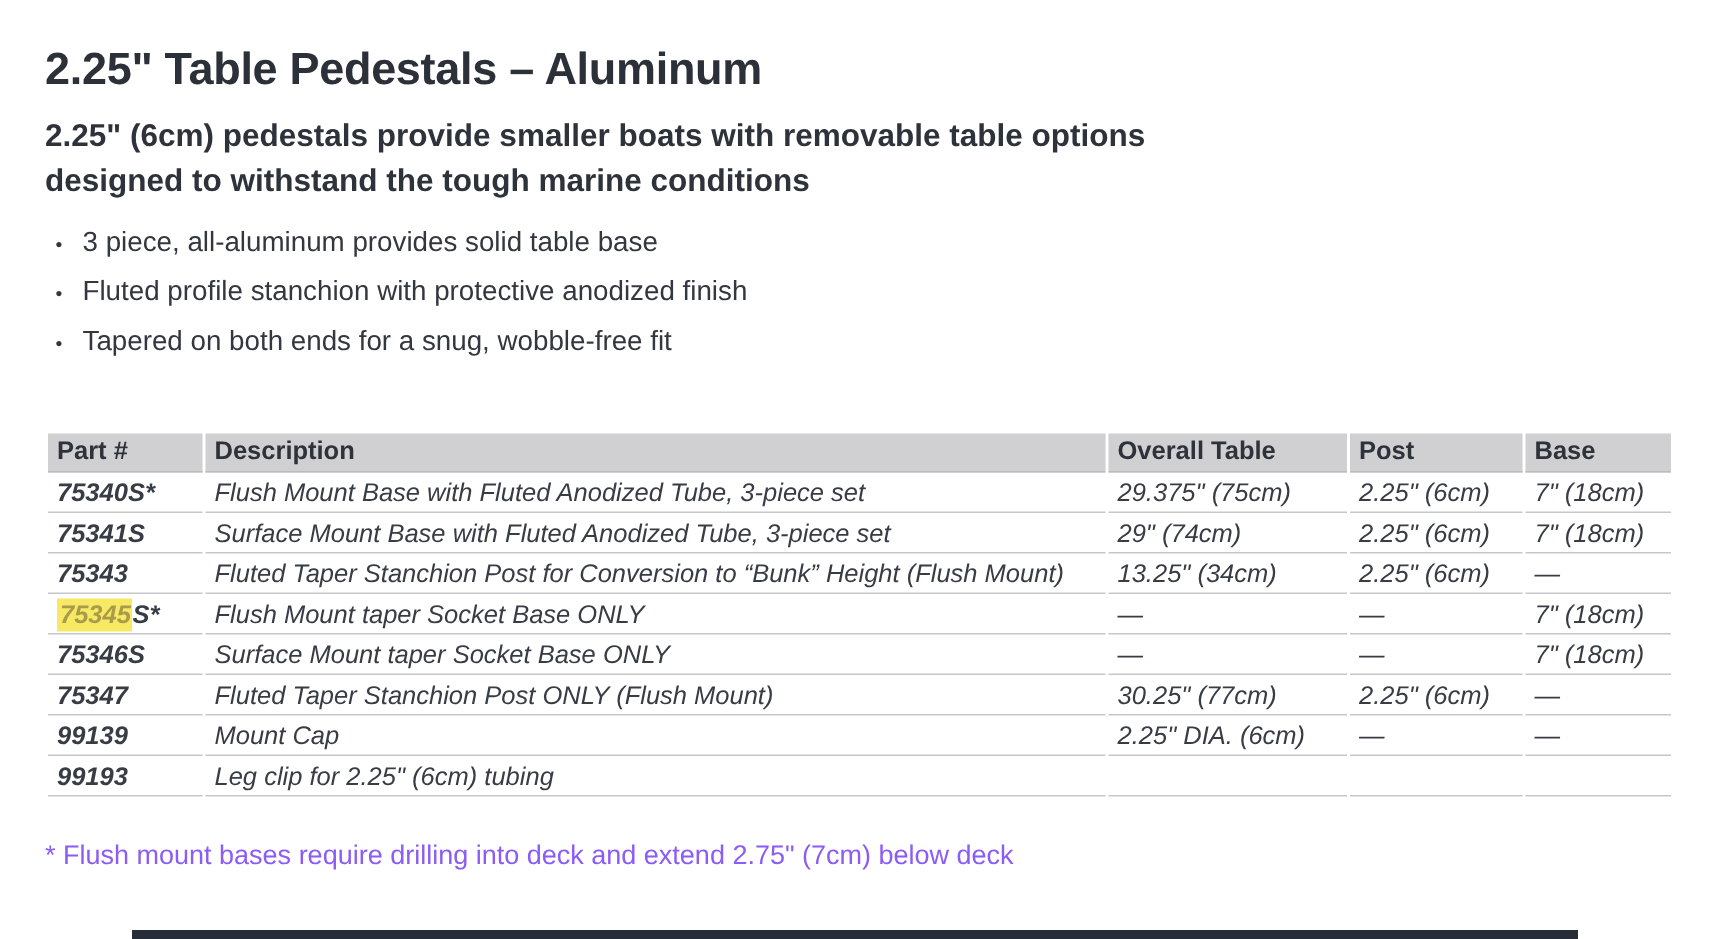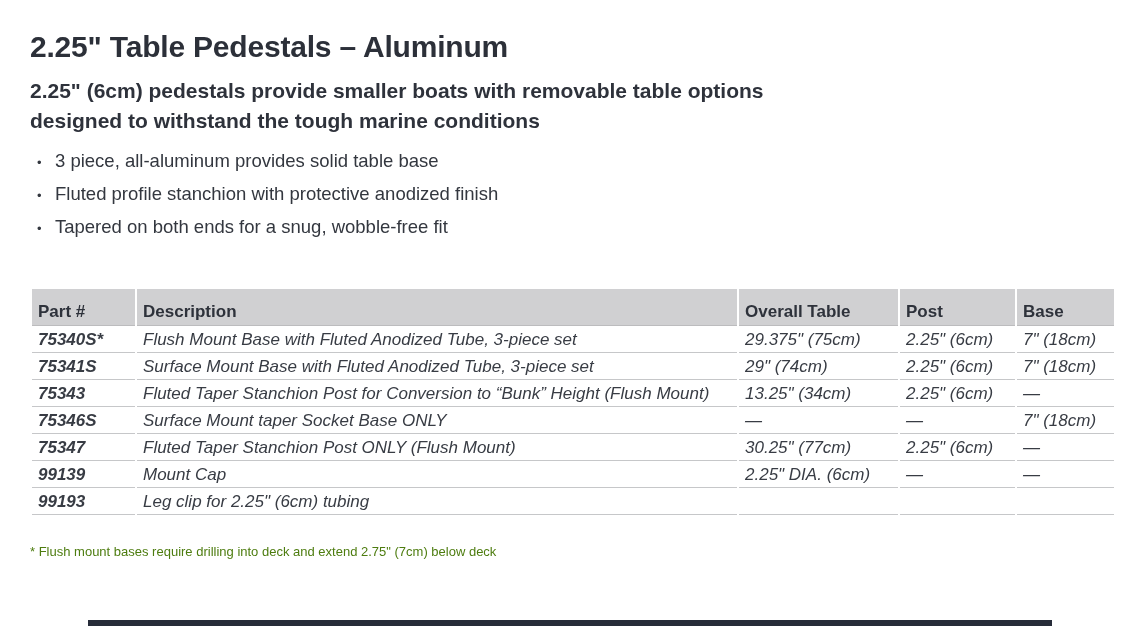--- a/index.html
+++ b/index.html
@@ -61,43 +61,43 @@
   table.parts-table col.c-desc   { width: 600px; }
   table.parts-table col.c-height { width: 159px; }
   table.parts-table col.c-post   { width: 115px; }
   table.parts-table col.c-base   { width: 97px; }
 
   table.parts-table th {
     background: #d0d0d2;
     text-align: left;
     font-weight: 700;
     color: #2e323b;
-    padding: 13px 4px 3px 6px;
+    padding: 2px 4px 3px 6px;
     height: 26px;
     border-bottom: 1px solid #bcbcbe;
   }
   table.parts-table td {
     padding: 3px 4px 2px 6px;
     border-bottom: 1px solid #c6c7c9;
     vertical-align: top;
     line-height: 21px;
     height: 26px;
     color: #383c44;
     font-style: italic;
   }
   td.part-cell { font-weight: 700; color: #2e323b; }
   span.hl {
     background: #f8e964;
     color: #a89c4a;
     padding: 1px 1px 2px 2px;
   }
   .footnote {
     margin-top: 29px;
-    font-size: 13px;
-    color: #4d7c0f;
+    font-size: 18px;
+    color: #8b5cf6;
   }
   .bottom-edge-bar {
     position: absolute;
     left: 88px;
     top: 620px;
     width: 964px;
     height: 6px;
     background: #272c39;
   }
 </style>
@@ -161,20 +161,27 @@
         <td>7" (18cm)</td>
       </tr>
       <tr>
         <td class="part-cell">75343</td>
         <td>Fluted Taper Stanchion Post for Conversion to “Bunk” Height (Flush Mount)</td>
         <td>13.25" (34cm)</td>
         <td>2.25" (6cm)</td>
         <td>—</td>
       </tr>
       <tr>
+        <td class="part-cell"><span class="hl">75345</span><span>S*</span></td>
+        <td>Flush Mount taper Socket Base ONLY</td>
+        <td>—</td>
+        <td>—</td>
+        <td>7" (18cm)</td>
+      </tr>
+      <tr>
         <td class="part-cell">75346S</td>
         <td>Surface Mount taper Socket Base ONLY</td>
         <td>—</td>
         <td>—</td>
         <td>7" (18cm)</td>
       </tr>
       <tr>
         <td class="part-cell">75347</td>
         <td>Fluted Taper Stanchion Post ONLY (Flush Mount)</td>
         <td>30.25" (77cm)</td>

